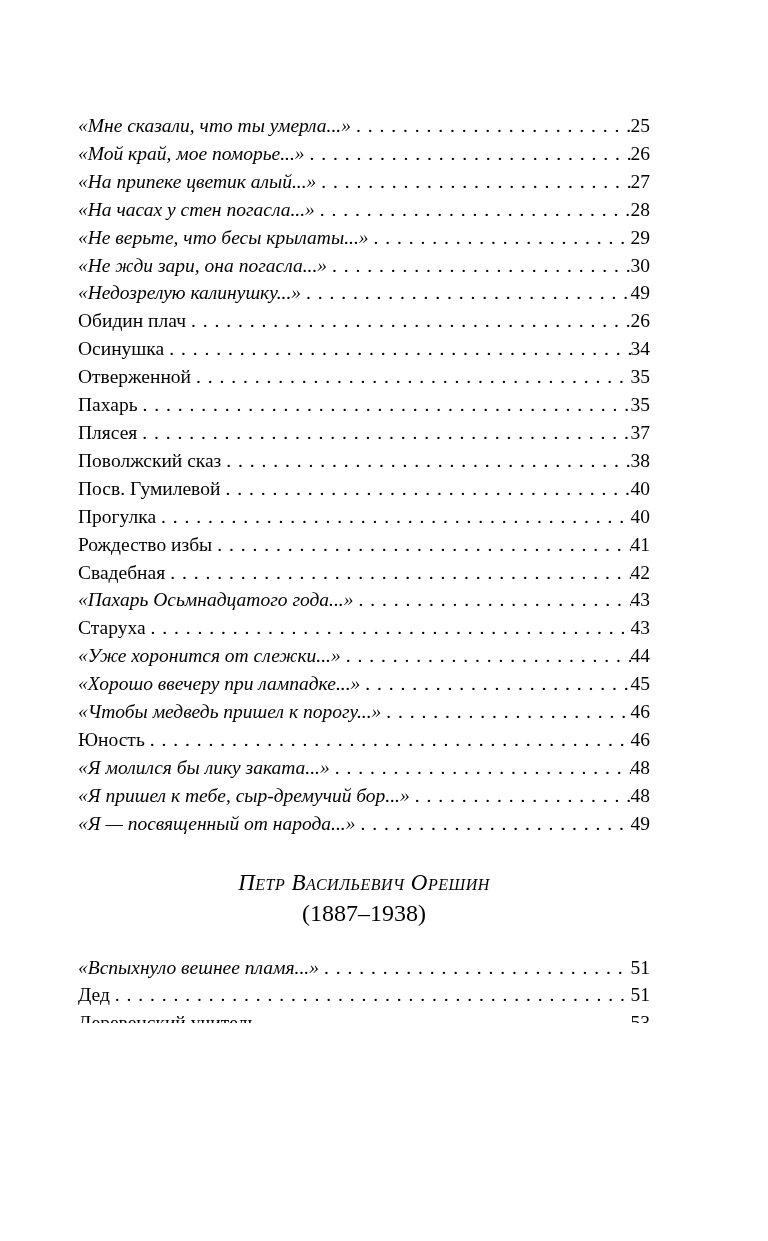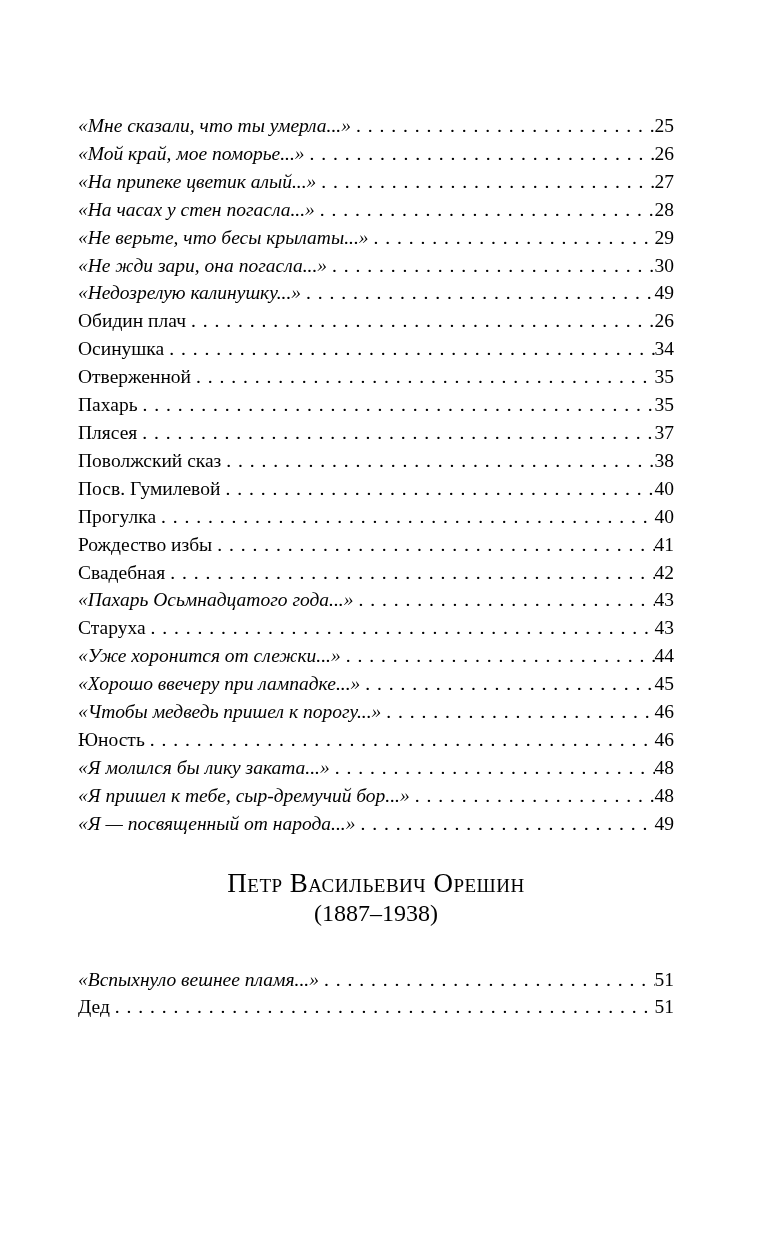--- a/index.html
+++ b/index.html
@@ -6,21 +6,21 @@
     margin: 0;
     padding: 0;
     background: #ffffff;
     color: #000000;
   }
   .page {
     position: relative;
     width: 768px;
     height: 1023px;
     box-sizing: border-box;
-    padding: 112px 94px 0 78px;
+    padding: 112px 118px 0 78px;
     background: #ffffff;
     font-family: "Liberation Serif", "DejaVu Serif", serif;
     overflow: hidden;
   }
   .toc-list { width: 100%; }
   .toc-row {
     display: flex;
     align-items: baseline;
     font-size: 19.5px;
     line-height: 27.9px;
@@ -39,29 +39,30 @@
     letter-spacing: 1px;
   }
   .pagenum { flex: 0 0 auto; }
 
   .section-heading {
     margin-top: 30px;
     text-align: center;
   }
   .heading-name {
     font-variant: small-caps;
-    font-size: 27px;
+    font-size: 23px;
     line-height: 30px;
     letter-spacing: 0.5px;
+    font-style: italic;
   }
   .heading-years {
     font-size: 24px;
     line-height: 30px;
   }
-  .toc-list.second { margin-top: 38px; }
+  .toc-list.second { margin-top: 26px; }
 
   .footer {
     position: absolute;
     left: 0;
     right: 0;
     top: 1118px;
     text-align: center;
     line-height: 30px;
   }
   .folio {

